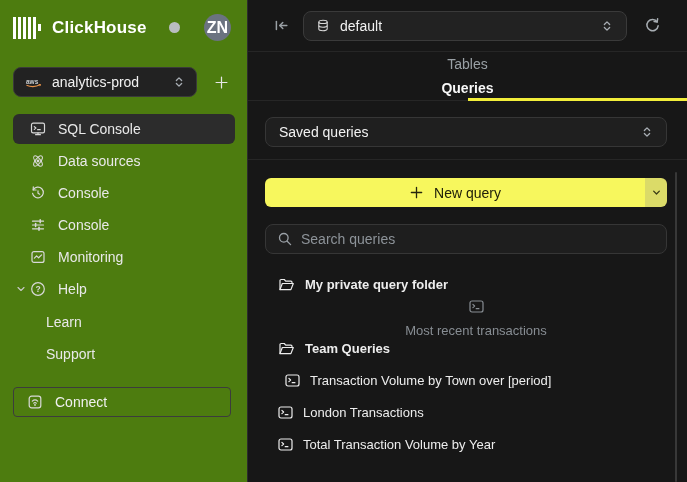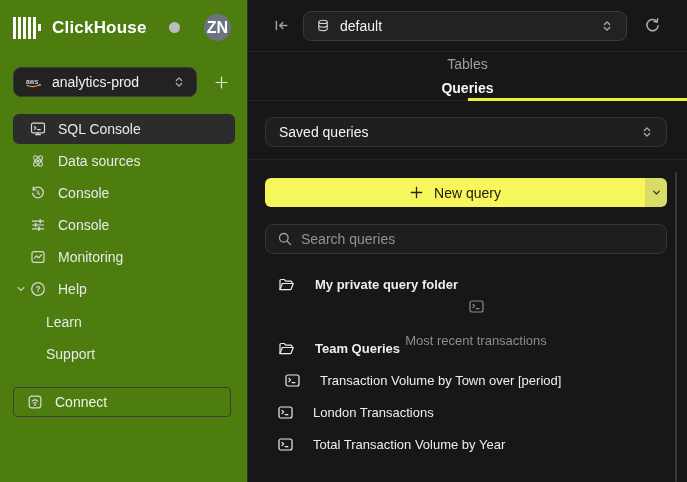--- a/index.html
+++ b/index.html
@@ -74,21 +74,21 @@
   .split-caret { width:22px; border:none; display:flex; align-items:center; justify-content:center;
             cursor:pointer; }
 
   .search-box { margin-top:17px; height:30px; background:#1e1e1e; border:1px solid #363636;
             border-radius:8px; display:flex; align-items:center; gap:8px; padding:0 18px 0 11px; }
   .search-box input { flex:1; background:transparent; border:none; outline:none; color:#e8e8e8;
             font-size:14px; font-family:"Liberation Sans", sans-serif; }
   .search-box input::placeholder { color:#8d9399; }
 
   .tree { margin-top:14px; }
-  .tree-row { height:32px; display:flex; align-items:center; gap:20px; padding-left:13px;
+  .tree-row { height:32px; display:flex; align-items:center; gap:10px; padding-left:13px;
             font-size:13px; color:#ededed; cursor:pointer; }
   .tree-row.folder { font-weight:700; }
   .tree-row.indent { padding-left:20px; }
   .tree-row.dimmed { color:#878d93;flex-direction:column; }
   .tree-row svg { flex:0 0 auto; }
 
   .scroll-thumb { position:absolute; right:10px; top:172px; width:2px; height:310px;
             background:#383838; border-radius:2px; cursor:pointer; }
 
   svg { display:block; }

